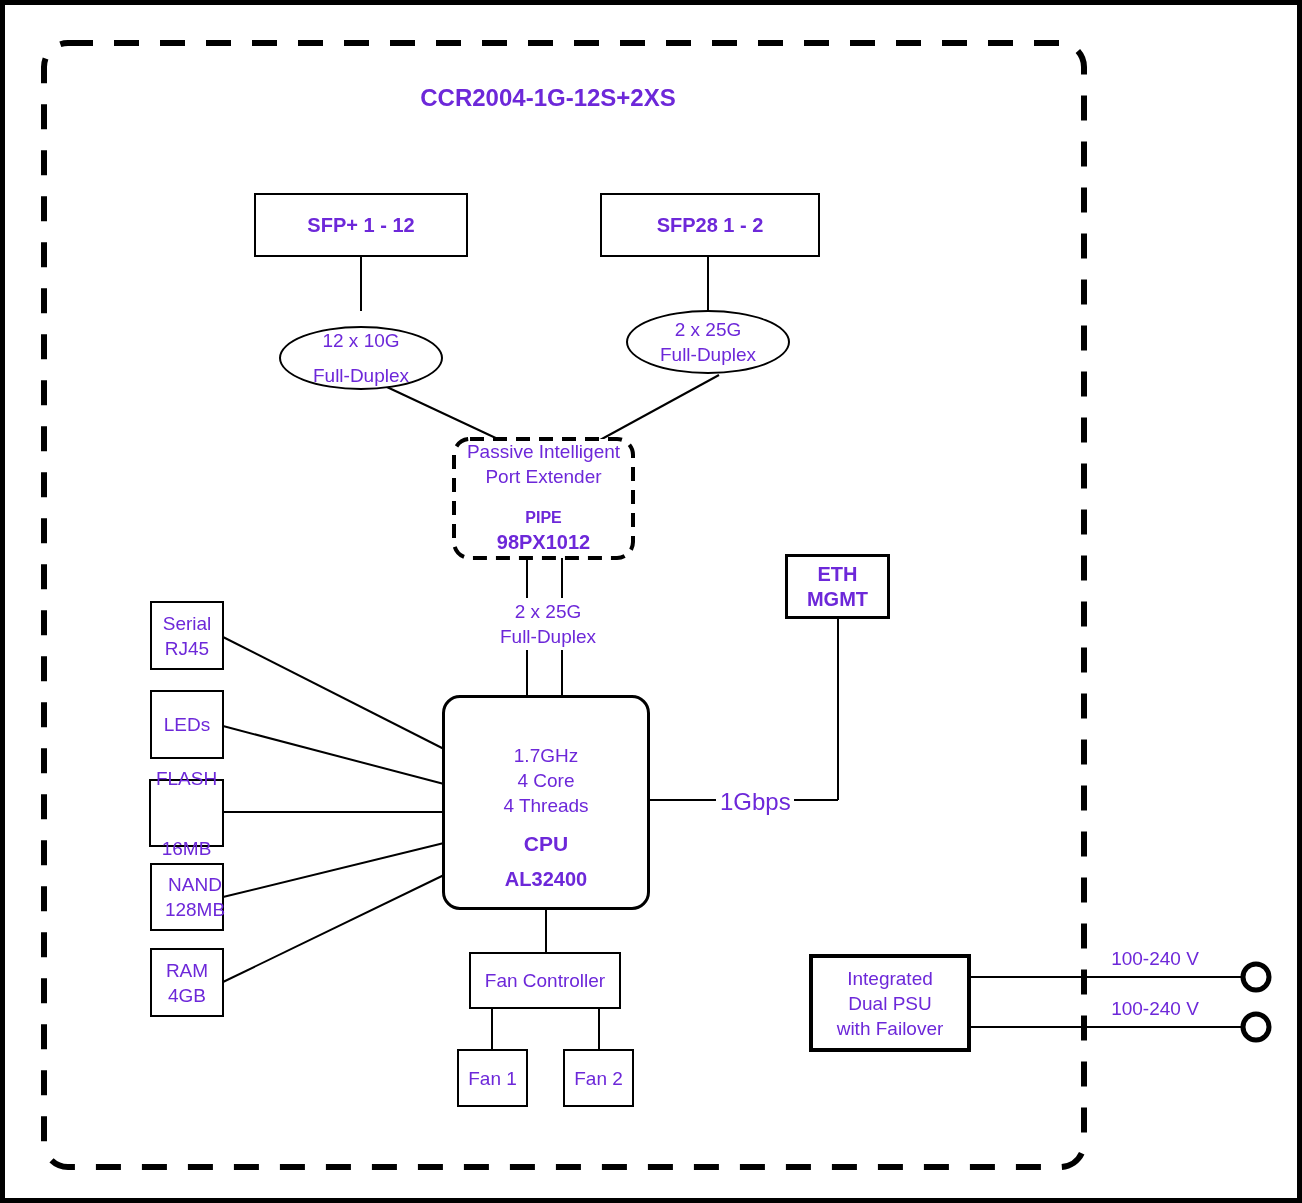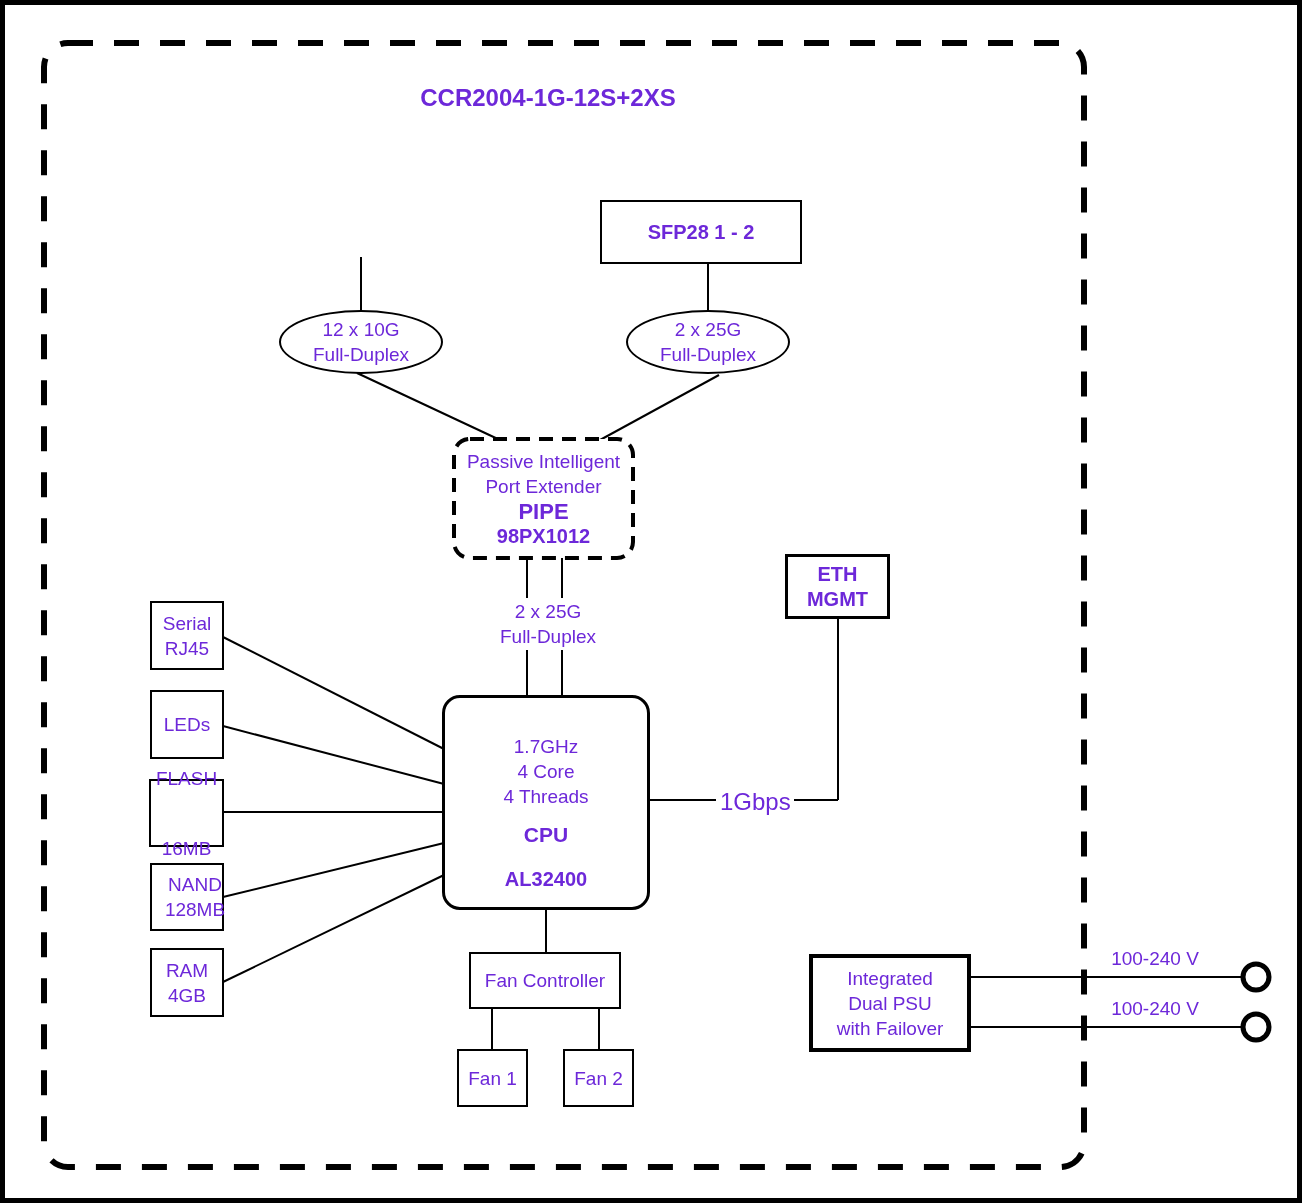--- a/index.html
+++ b/index.html
@@ -11,21 +11,21 @@
   .node{position:absolute;display:flex;flex-direction:column;align-items:center;justify-content:center;
         text-align:center;background:#fff;box-sizing:border-box;font-size:19px;line-height:25px;}
   .solid2{border:2px solid #000;}
   .solid3{border:3px solid #000;}
   .solid4{border:4px solid #000;}
   .bold{font-weight:bold;}
   .ellipse{border-radius:50%;}
   .rounded{border-radius:18px;}
   .title{position:absolute;font-weight:bold;font-size:24px;text-align:center;}
   .edge-label{position:absolute;background:#fff;text-align:center;font-size:19px;line-height:25px;padding:1px 4px;}
-  .plain{background:transparent;border:none;}
+  .plain{background:transparent;border:none;justify-content:flex-end;}
   .cpu-label{font-weight:bold;font-size:21px;margin-top:13px;}
   .sfp-label{font-size:20px;}
 </style>
 </head>
 <body>
 
 <div class="canvas">
 
   <svg class="wires" viewBox="0 0 1302 1203">
 
@@ -61,39 +61,42 @@
     <circle cx="1256" cy="977" r="13" fill="#fff" stroke="#000" stroke-width="5"></circle>
     <circle cx="1256" cy="1027" r="13" fill="#fff" stroke="#000" stroke-width="5"></circle>
 
     <rect x="454" y="439" width="179" height="119" rx="16" fill="#fff" stroke="#000" stroke-width="4" stroke-dasharray="14 9"></rect>
 
     <rect x="472" y="718" width="148" height="143" rx="15" fill="#fff" stroke="#000" stroke-width="4" stroke-dasharray="14 9"></rect>
   </svg>
 
   <div class="title" style="left:398px;top:84px;width:300px;">CCR2004-1G-12S+2XS</div>
 
+  <div class="node solid2 bold sfp-label" style="left:254px;top:193px;width:214px;height:64px;">
+    <span>SFP+ 1 - 12</span>
+  </div>
 
-  <div class="node solid2 bold sfp-label" style="left:600px;top:193px;width:202px;height:64px;margin-top:7px;">
+  <div class="node solid2 bold sfp-label" style="left:600px;top:193px;width:220px;height:64px;">
     <span>SFP28 1 - 2</span>
   </div>
 
-  <div class="node solid2 ellipse" style="left:279px;top:310px;width:164px;height:64px;">
+  <div class="node solid2 ellipse" style="left:279px;top:326px;width:164px;height:64px;justify-content:space-between;">
     <span>12 x 10G</span>
     <span>Full-Duplex</span>
   </div>
 
   <div class="node solid2 ellipse" style="left:626px;top:310px;width:164px;height:64px;">
     <span>2 x 25G</span>
     <span>Full-Duplex</span>
   </div>
 
   <div class="node plain" style="left:456px;top:443px;width:175px;height:112px;">
     <span>Passive Intelligent</span>
     <span>Port Extender</span>
-    <span class="bold" style="font-size:22px;">PIPE</span>
+    <span class="bold" style="font-size:16px;margin-top:16px;">PIPE</span>
     <span class="bold" style="font-size:20px;">98PX1012</span>
   </div>
 
   <div class="node solid3 bold" style="left:785px;top:554px;width:105px;height:65px;font-size:20px;">
     <span>ETH</span>
     <span>MGMT</span>
   </div>
 
   <div class="node solid3 rounded" style="left:442px;top:695px;width:208px;height:215px;justify-content:flex-end;padding-bottom:15px;">
     <span class="bold" style="font-size:20px;">AL32400</span>

